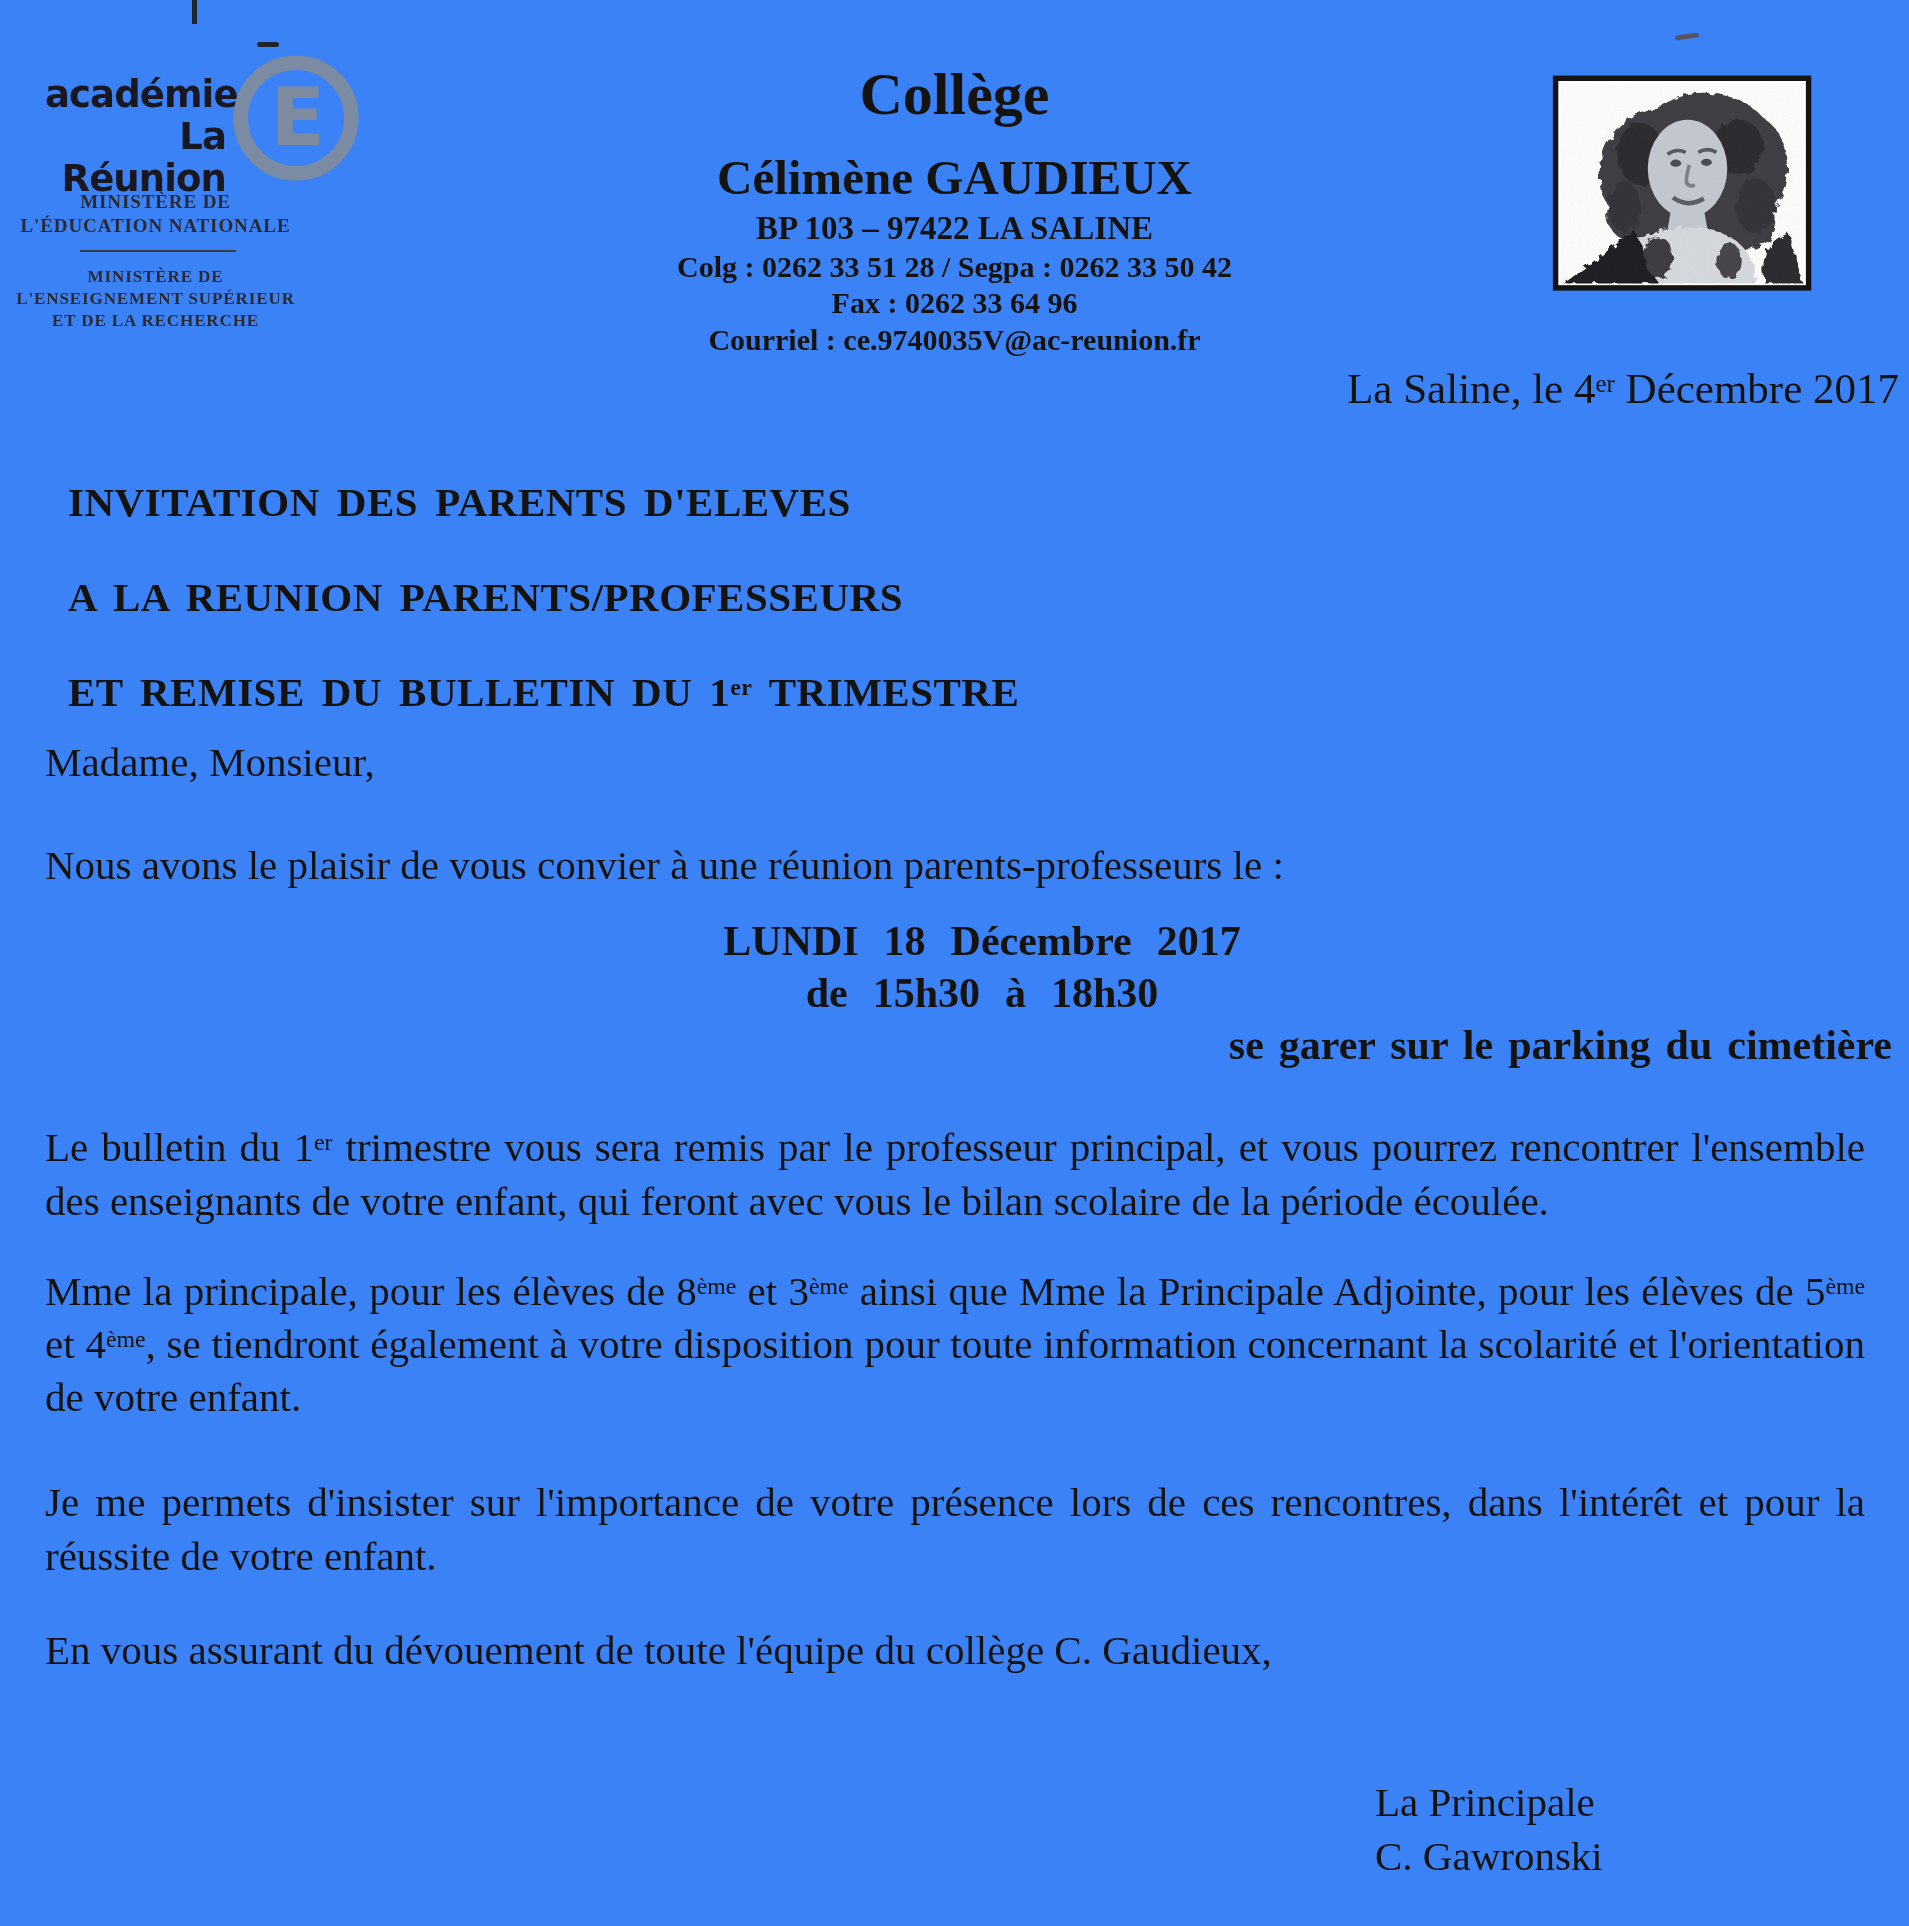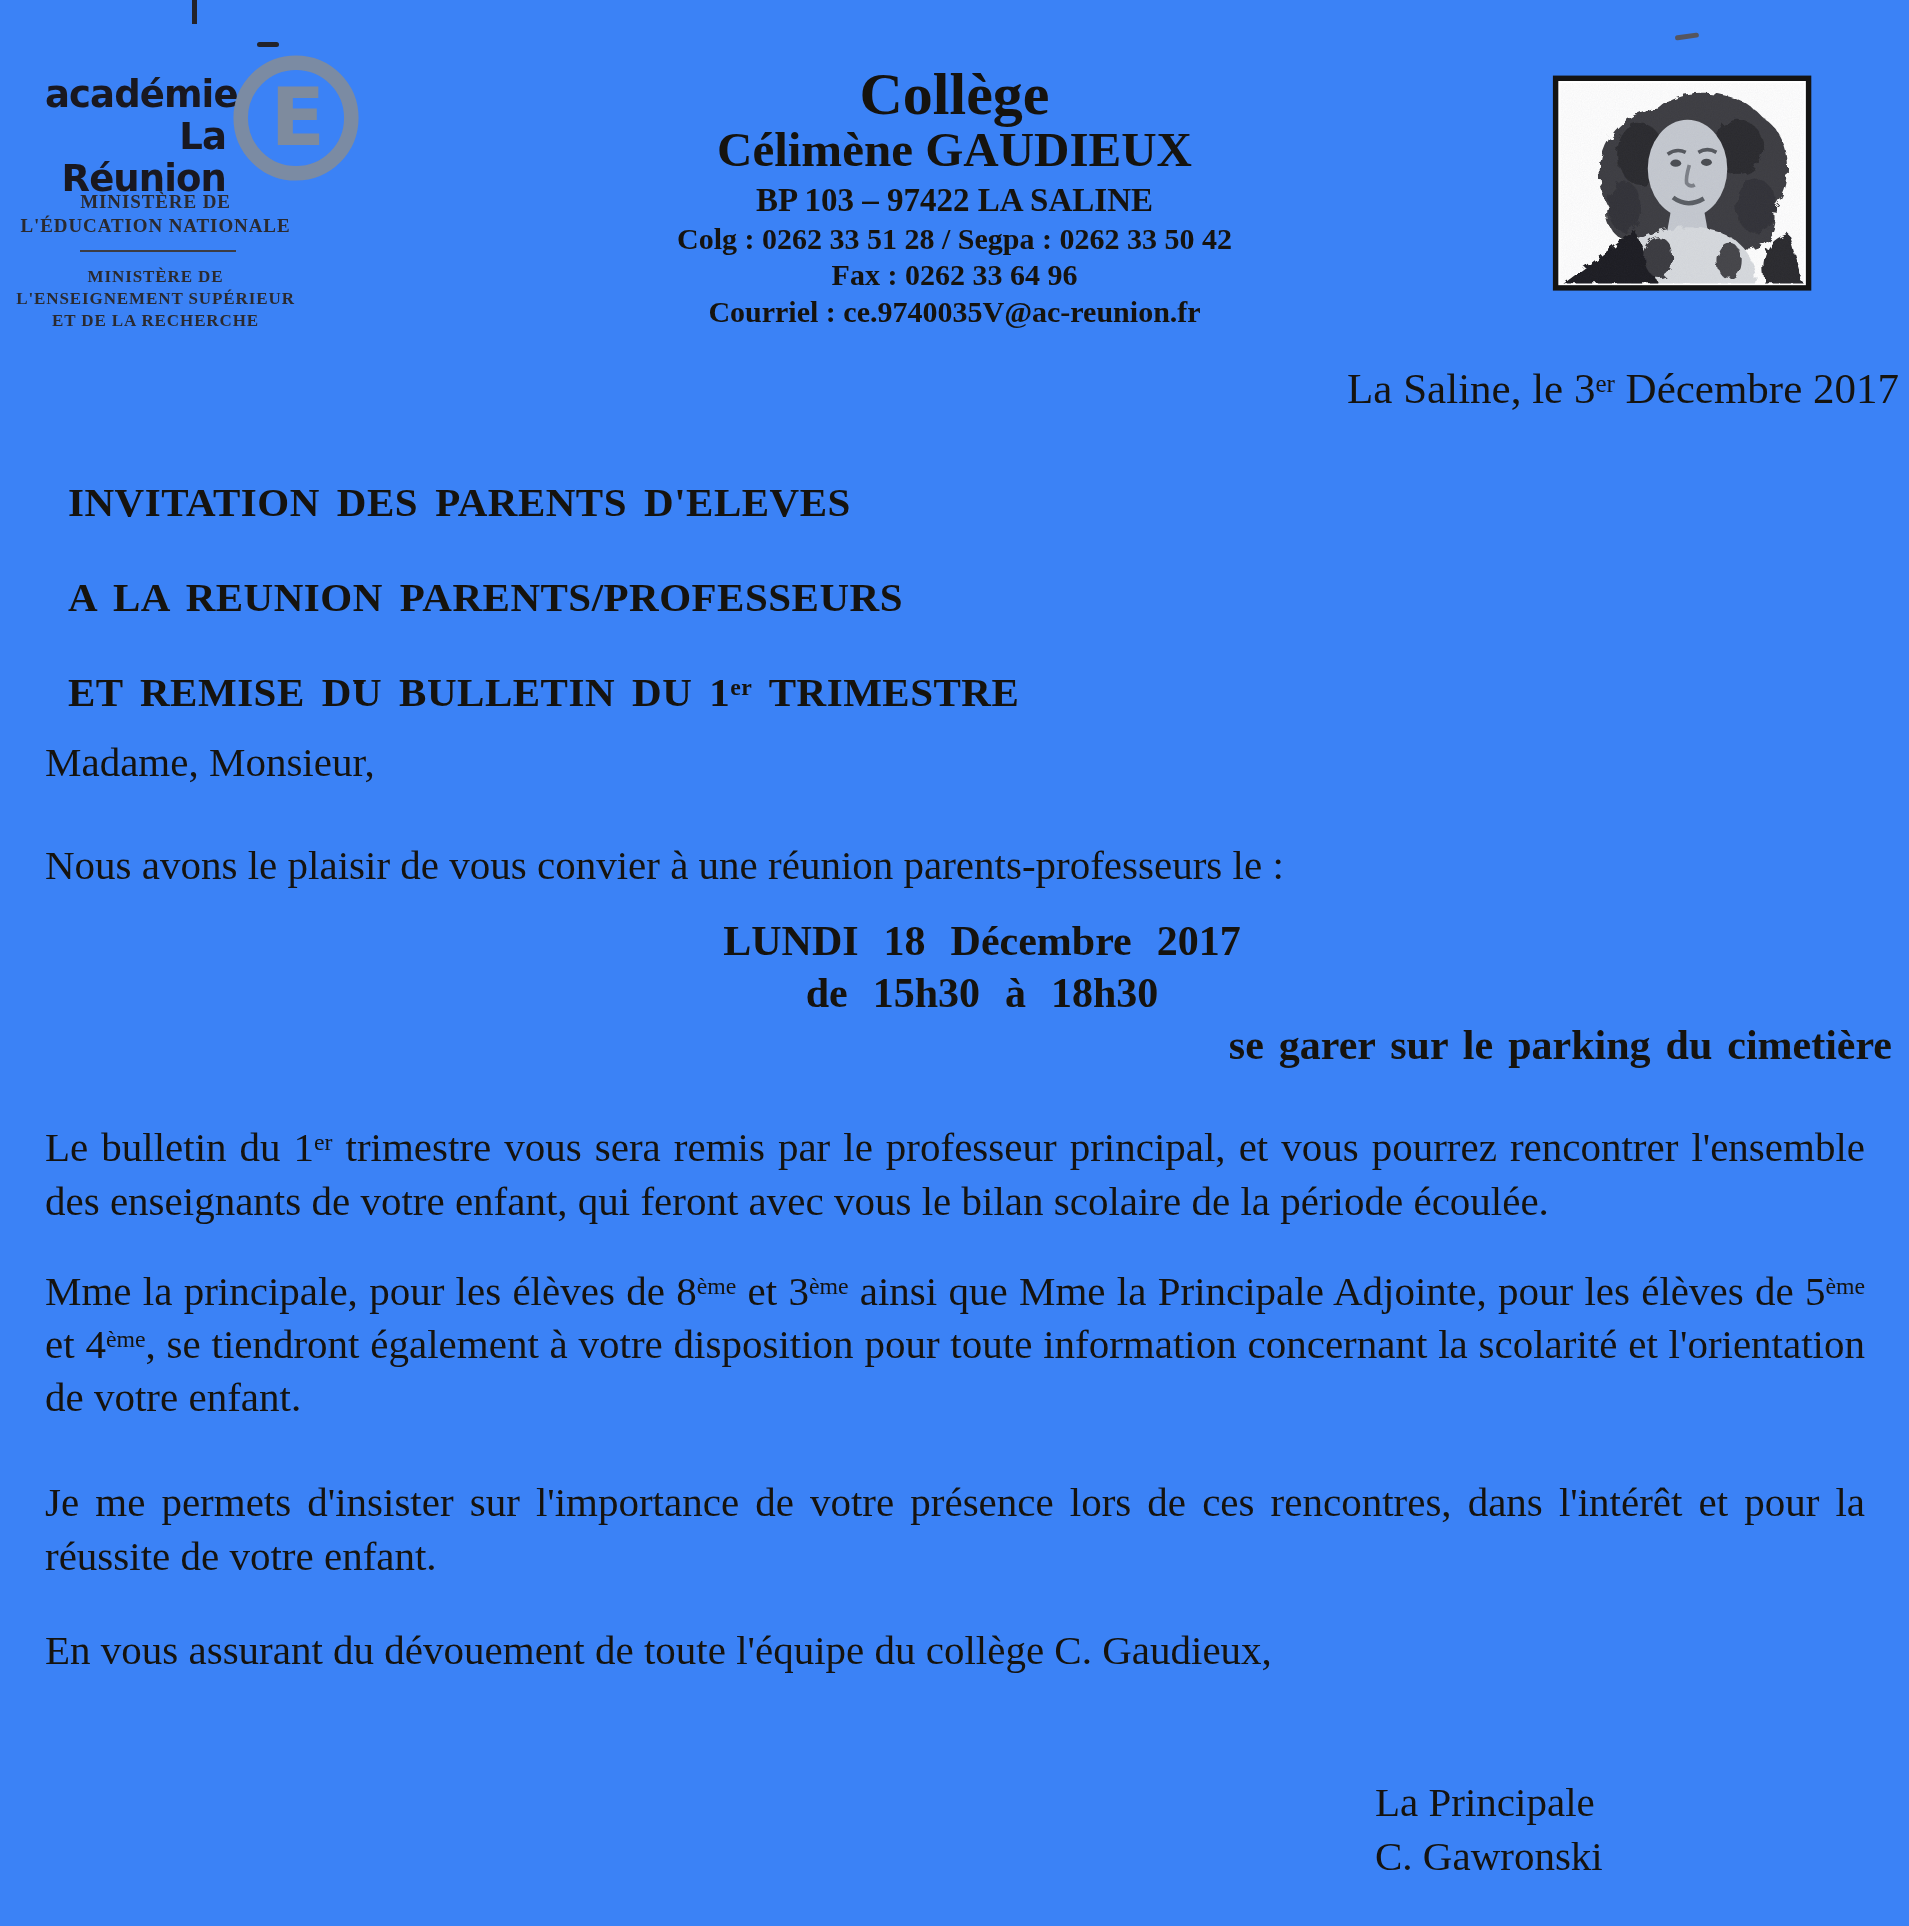--- a/index.html
+++ b/index.html
@@ -26,21 +26,21 @@
     position:absolute;left:11px;width:289px;text-align:center;
     font-weight:bold;color:#2a2a30;
   }
   .ministry-1{top:190px;font-size:19px;line-height:24.4px;letter-spacing:0.9px;}
   .ministry-divider{position:absolute;left:80px;top:250px;width:156px;border-top:2.7px solid #3c3c44;}
   .ministry-2{top:266px;font-size:17px;line-height:22px;letter-spacing:0.9px;}
 
   
   .school-block{position:absolute;left:579px;top:67px;width:751px;text-align:center;font-weight:bold;}
   .school-line1{font-size:60px;line-height:54px;}
-  .school-line2{font-size:49px;line-height:58px;}
+  .school-line2{font-size:49px;line-height:58px;margin-top:28px;}
   .school-address{font-size:33px;line-height:42px;}
   .school-phones{font-size:30px;line-height:36px;}
   .school-fax{font-size:30px;line-height:36px;}
   .school-email{font-size:30px;line-height:38px;}
 
   
   .portrait{position:absolute;left:1552px;top:71px;width:262px;height:226px;}
 
   
   .dateline{position:absolute;right:11px;top:364px;font-size:43px;text-align:right;}
@@ -151,21 +151,21 @@
 
       <path d="M12,236 L92,176 L118,236 Z" fill="#1d1d20" filter="url(#rough)"></path>
       <path d="M236,236 C228,200 244,184 262,180 L278,236 Z" fill="#2a2a2e" filter="url(#rough)"></path>
       <ellipse cx="118" cy="206" rx="16" ry="22" fill="#3a3a3f" filter="url(#rough)"></ellipse>
       <ellipse cx="196" cy="210" rx="14" ry="20" fill="#45454a" filter="url(#rough)"></ellipse>
 
       <rect x="9" y="13" width="270" height="222" fill="#9aa0a8" opacity="0.16" filter="url(#grain)"></rect>
     </g>
   </svg>
 
-  <div class="dateline"><span>La Saline, le 3</span><sup>er</sup><span> Décembre 2017</span></div>
+  <div class="dateline"><span>La Saline, le 4</span><sup>er</sup><span> Décembre 2017</span></div>
 
   <div class="title-block">
     <div class="title-line">INVITATION DES PARENTS D'ELEVES</div>
     <div class="title-line">A LA REUNION PARENTS/PROFESSEURS</div>
     <div class="title-line"><span>ET REMISE DU BULLETIN DU 1</span><sup>er</sup><span> TRIMESTRE</span></div>
   </div>
   <div class="title-dash">-</div>
 
   <div class="bodytext salutation">Madame, Monsieur,</div>
 

